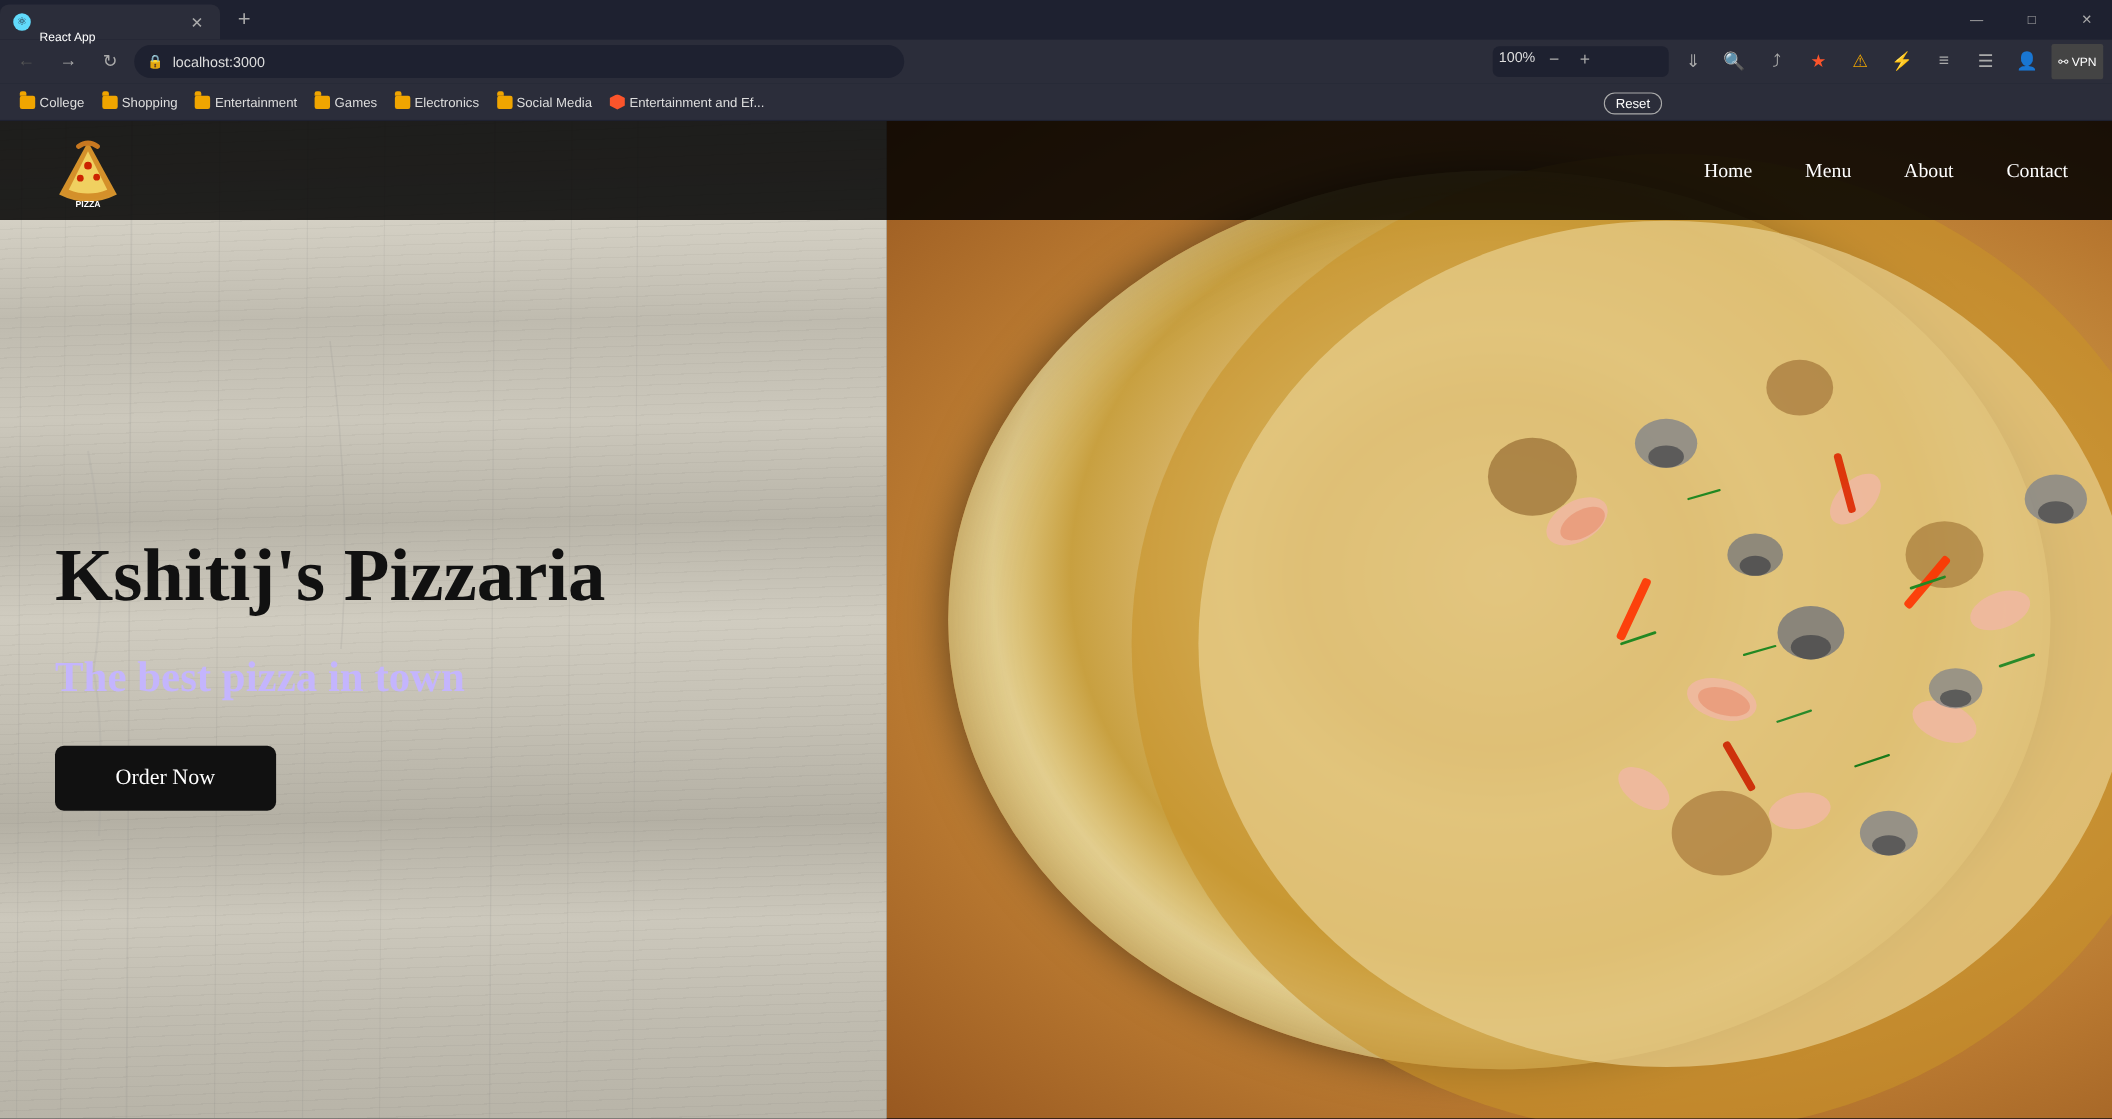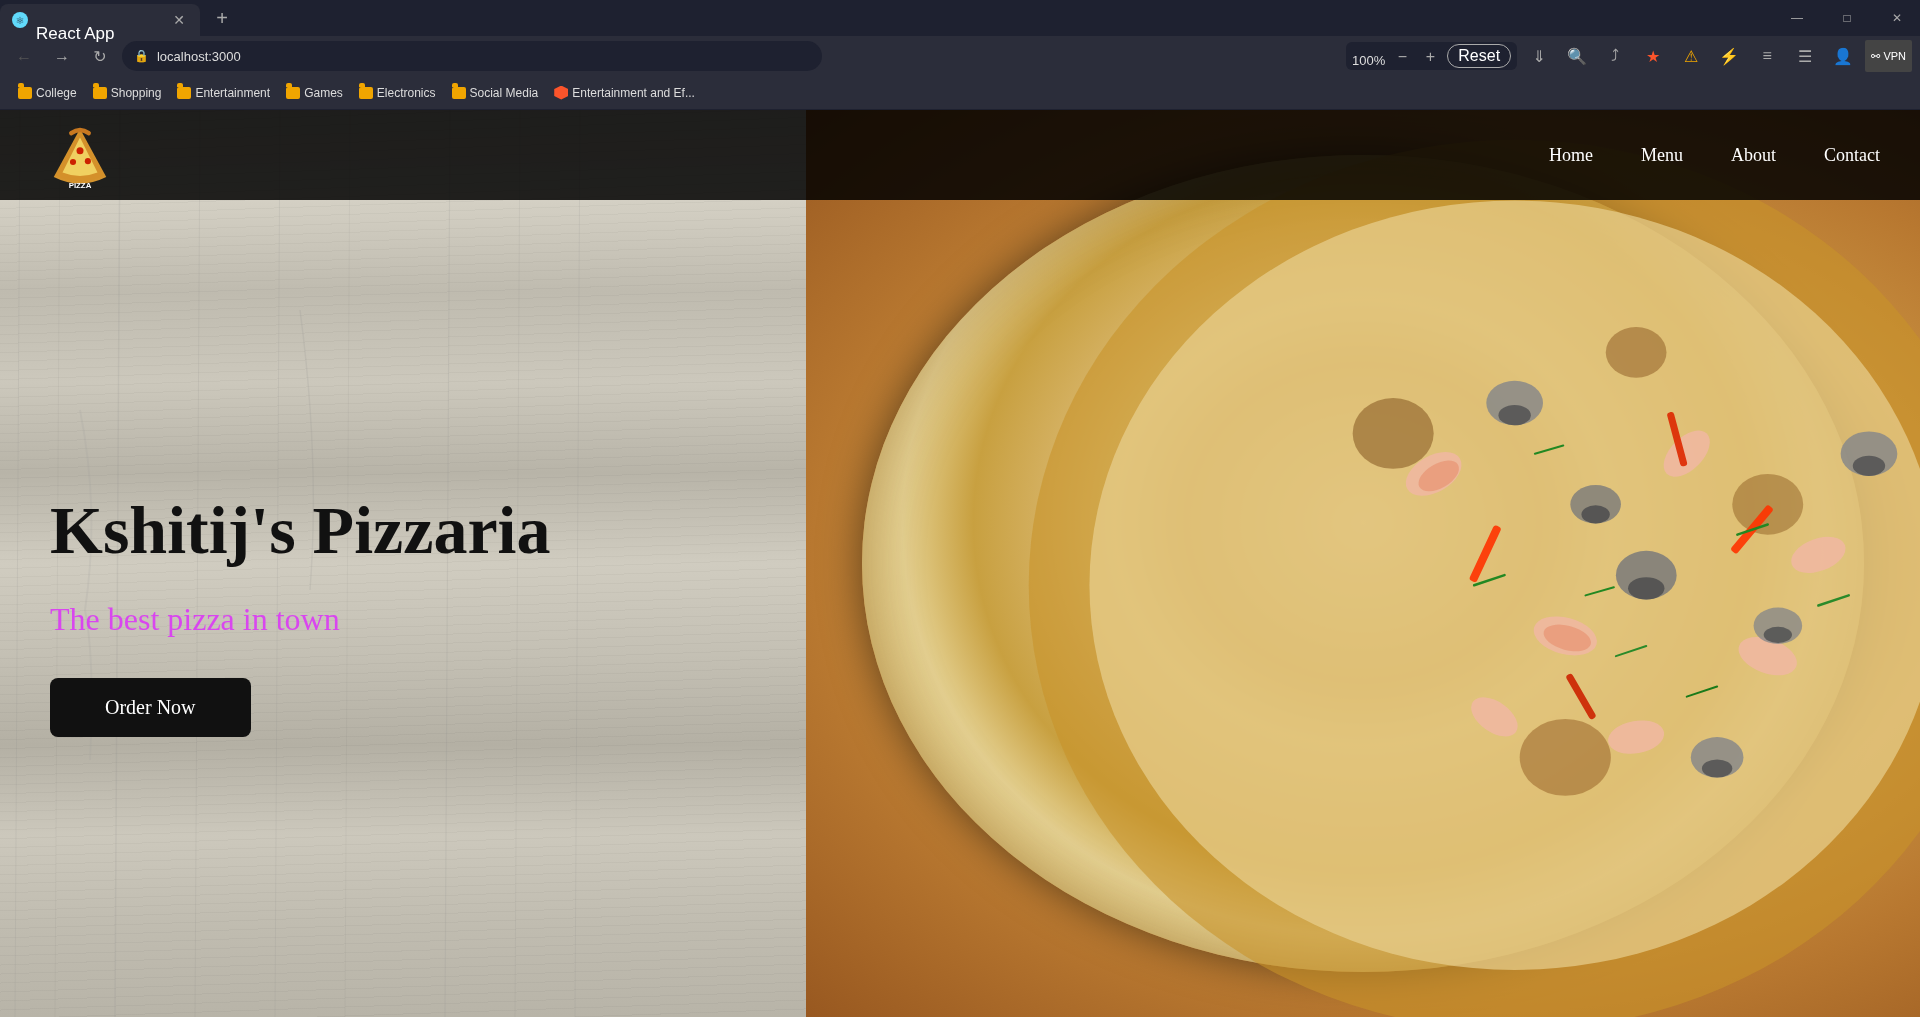--- a/index.html
+++ b/index.html
@@ -30,21 +30,21 @@
       height: 16px;
       background: #61dafb;
       border-radius: 50%;
       display: flex; align-items: center; justify-content: center;
       font-size: 10px;
       color: #1e2130;
     }
 
     .tab-title {
       color: #ffffff;
-      font-size: 17px;
+      font-size: 11px;
       flex: 1;
       margin-top: 28px;
     }
 
     .tab-close {
       color: #aaa;
       font-size: 14px;
       cursor: pointer;
       width: 18px; height: 18px;
       display: flex; align-items: center; justify-content: center;
@@ -125,21 +125,21 @@
       color: #aaa;
       font-size: 16px;
       cursor: pointer;
       width: 32px; height: 32px;
       display: flex; align-items: center; justify-content: center;
       border-radius: 4px;
     }
 
     .zoom-controls {
       display: flex;
-      align-items: flex-end;
+      align-items: flex-start;
       background: #1e2130;
       border-radius: 6px;
       padding: 2px 6px;
       gap: 6px;
       height: 28px;
     }
     .zoom-text {
       color: #ddd;
       font-size: 13px;
     }
@@ -150,21 +150,22 @@
       width: 22px; height: 22px;
       display: flex; align-items: center; justify-content: center;
     }
     .reset-btn {
       background: transparent;
       border: 1px solid #aaa;
       color: #fff;
       border-radius: 12px;
       padding: 2px 10px;
       cursor: pointer;
-      font-size: 16px;
+      font-size: 12px;
+      margin-top: 40px;
     }
 
     .bookmarks-bar {
       height: 34px;
       background: #2b2d3a;
       display: flex;
       align-items: center;
       padding: 0 12px;
       gap: 4px;
       border-bottom: 1px solid #1e2130;
@@ -323,24 +324,24 @@
     .hero-title {
       font-size: 68px;
       font-family: Georgia, 'Times New Roman', serif;
       color: #111;
       font-weight: bold;
       line-height: 1.1;
       margin-bottom: 33px;
     }
 
     .hero-subtitle {
-      font-size: 32px;
+      font-size: 39px;
       font-family: Georgia, 'Times New Roman', serif;
-      color: #d946ef;
-      font-weight: normal;
+      color: #c4b5fd;
+      font-weight: bold;
       margin-bottom: 40px;
     }
 
     .order-btn {
       background: #111;
       color: #fff;
       border: none;
       padding: 18px 55px;
       font-size: 20px;
       border-radius: 8px;

